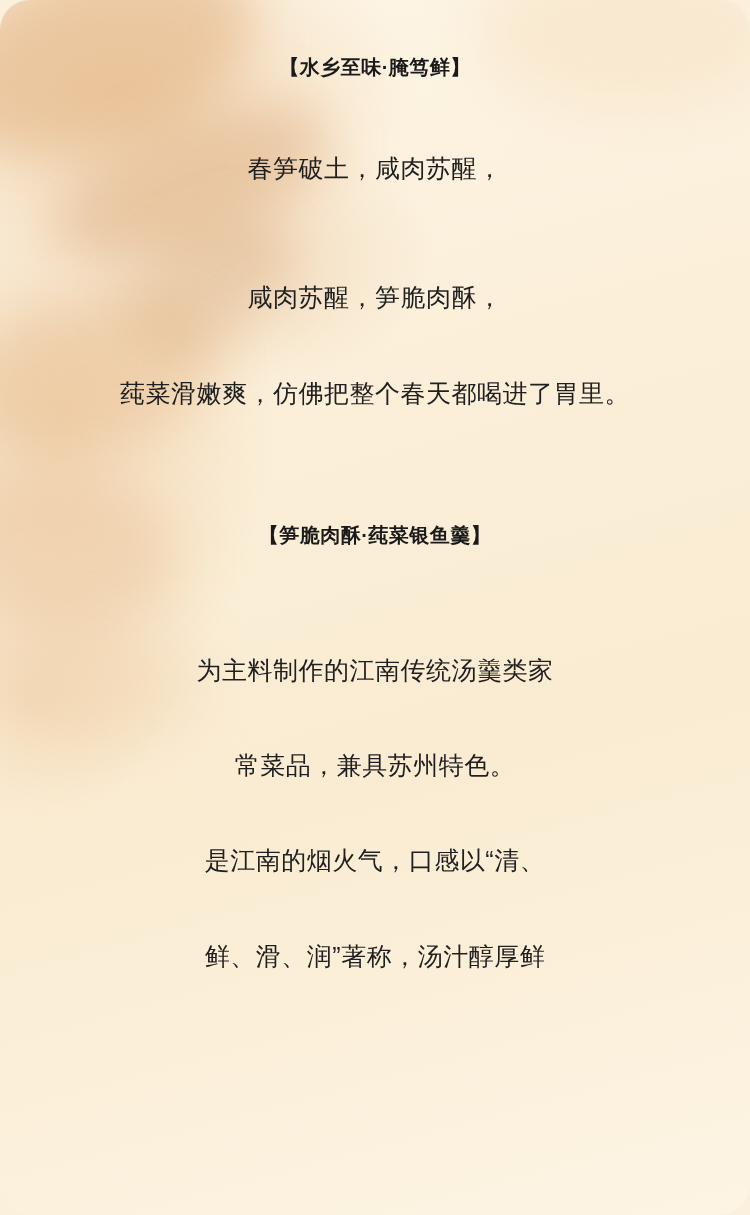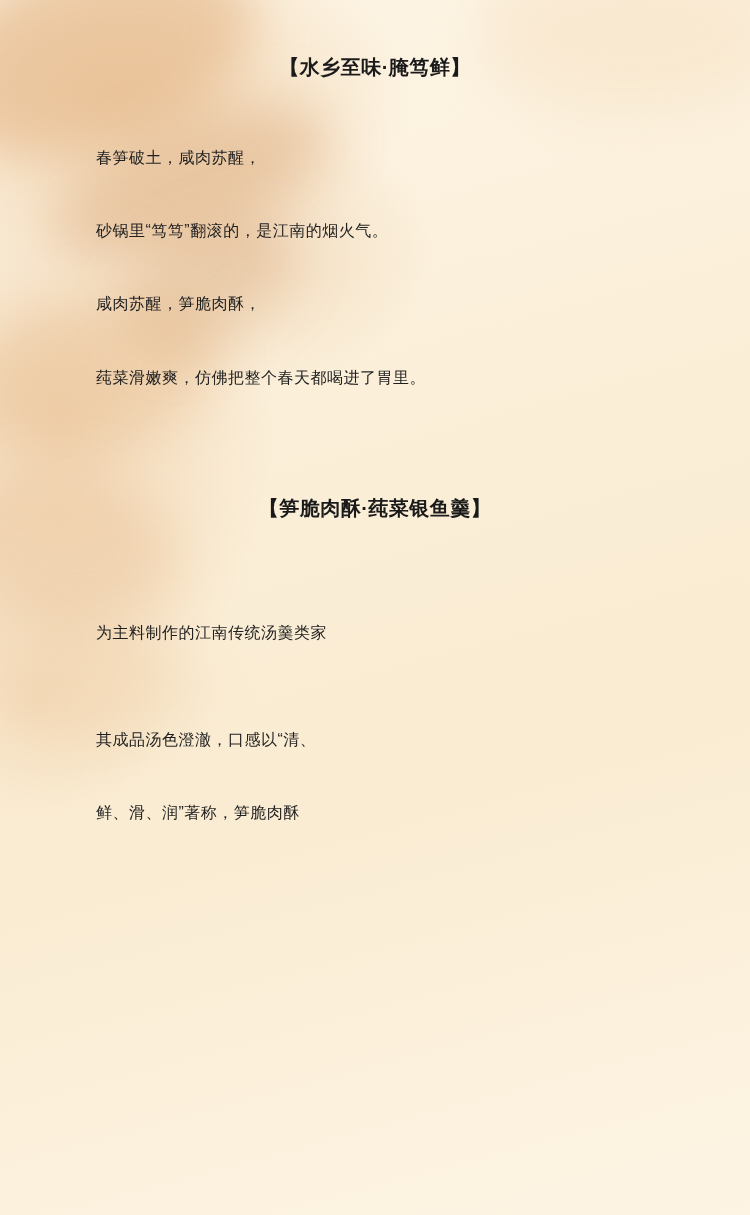--- a/index.html
+++ b/index.html
@@ -17,20 +17,21 @@
     position: relative;
     width: 750px;
     height: 1215px;
     background:
       radial-gradient(ellipse 420px 260px at 120px 90px, rgba(236,196,150,0.55) 0%, rgba(236,196,150,0) 70%),
       radial-gradient(ellipse 300px 420px at 60px 430px, rgba(232,186,140,0.45) 0%, rgba(232,186,140,0) 72%),
       radial-gradient(ellipse 260px 200px at 250px 250px, rgba(222,170,120,0.30) 0%, rgba(222,170,120,0) 70%),
       radial-gradient(ellipse 200px 180px at 30px 700px, rgba(238,200,158,0.40) 0%, rgba(238,200,158,0) 70%),
       linear-gradient(165deg, #fdf5e6 0%, #fbefd9 35%, #faecd2 62%, #fdf4e4 100%);
     overflow: hidden;
+    border-radius: 30px;
   }
   
   .bg-blob {
     position: absolute;
     border-radius: 50%;
     filter: blur(26px);
     pointer-events: none;
   }
   .blob-a { left: -70px; top: -40px; width: 330px; height: 190px; background: rgba(226,176,128,0.55); transform: rotate(-18deg); }
   .blob-b { left: 40px; top: 120px; width: 300px; height: 120px; background: rgba(214,158,108,0.38); transform: rotate(-22deg); }
@@ -50,21 +51,22 @@
   .section-title {
     text-align: center;
     font-weight: bold;
     font-size: 20px;
     color: #1a1a1a;
     letter-spacing: 0.5px;
     line-height: 1.5;
   }
 
   .para {
-    font-size: 16px;
+    text-align: center;
+    font-size: 25px;
     color: #1f1f1f;
     line-height: 2.45;
     letter-spacing: 0.5px;
   }
 
   .gap-sm { height: 34px; }
   .gap-md { height: 56px; }
   .gap-lg { height: 96px; }
 </style>
 </head>
@@ -83,21 +85,20 @@
   <div class="content">
 
     <div class="section-title">【水乡至味·腌笃鲜】</div>
 
     <div class="gap-md"></div>
 
     <div class="para">春笋破土，咸肉苏醒，</div>
 
     <div class="gap-sm"></div>
 
-    <div class="para">砂锅里“笃笃”翻滚的，是江南的烟火气。</div>
 
     <div class="gap-sm"></div>
 
     <div class="para">咸肉苏醒，笋脆肉酥，</div>
 
     <div class="gap-sm"></div>
 
     <div class="para">莼菜滑嫩爽，仿佛把整个春天都喝进了胃里。</div>
 
     <div class="gap-lg"></div>
@@ -106,26 +107,27 @@
 
     <div class="gap-md"></div>
 
 
     <div class="gap-sm"></div>
 
     <div class="para">为主料制作的江南传统汤羹类家</div>
 
     <div class="gap-sm"></div>
 
+    <div class="para">常菜品，兼具苏州特色。</div>
 
     <div class="gap-sm"></div>
 
-    <div class="para">其成品汤色澄澈，口感以“清、</div>
+    <div class="para">是江南的烟火气，口感以“清、</div>
 
     <div class="gap-sm"></div>
 
-    <div class="para">鲜、滑、润”著称，笋脆肉酥</div>
+    <div class="para">鲜、滑、润”著称，汤汁醇厚鲜</div>
 
     <div class="gap-sm"></div>
 
 
   </div>
 </div>
 
 </body></html>

